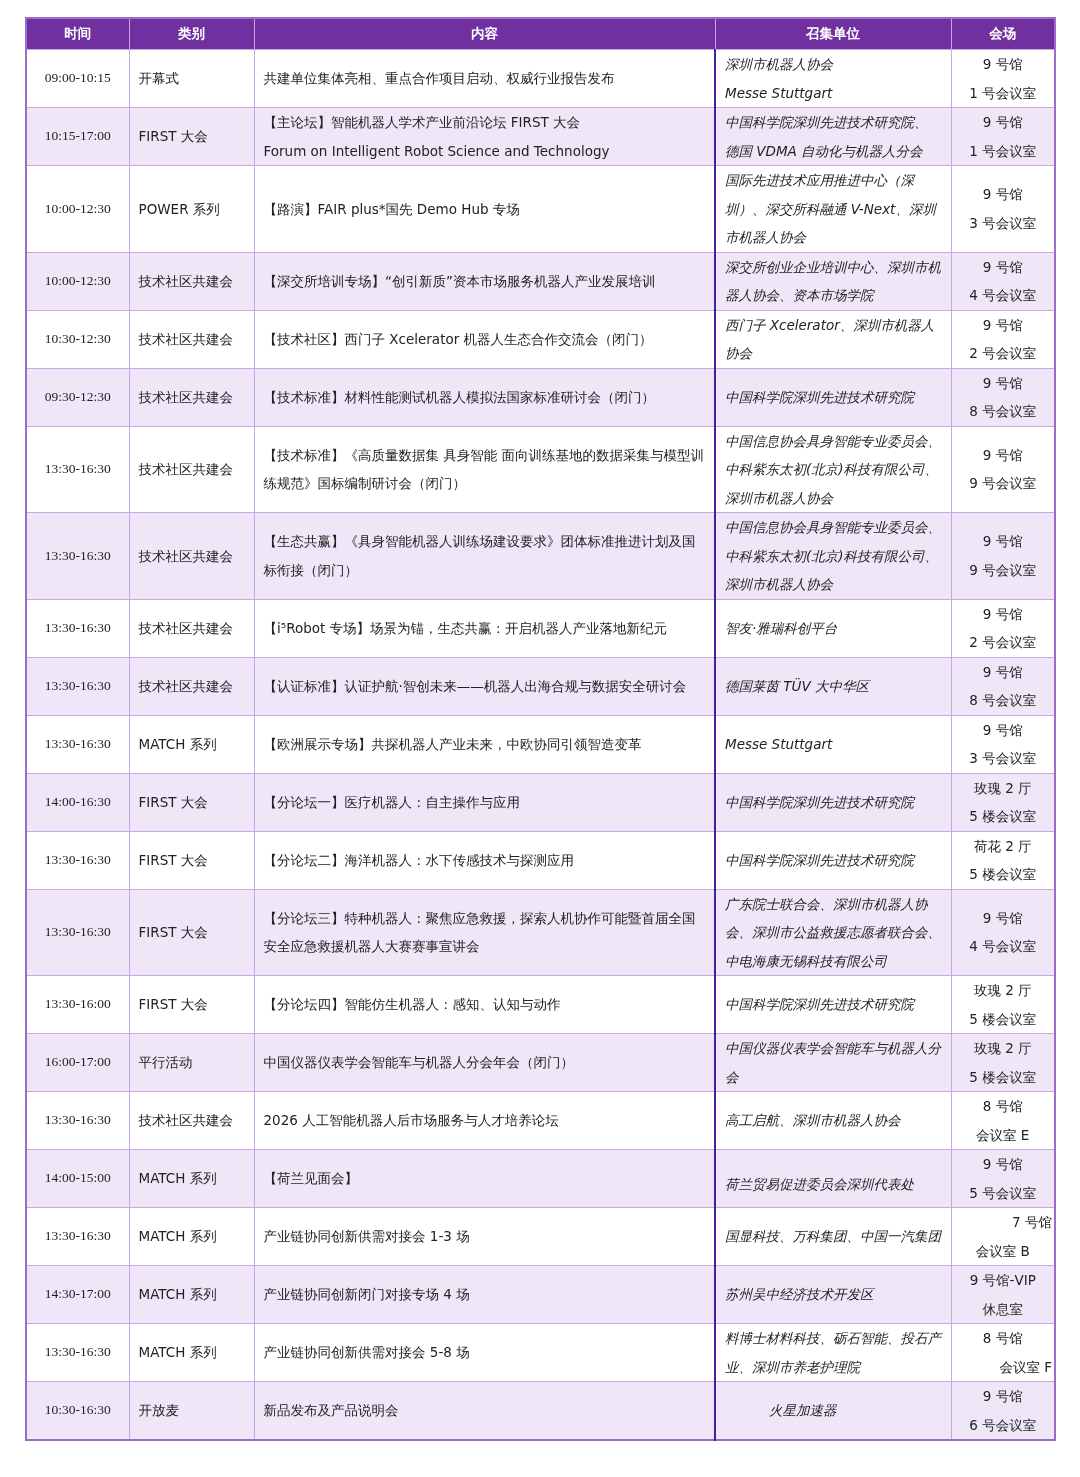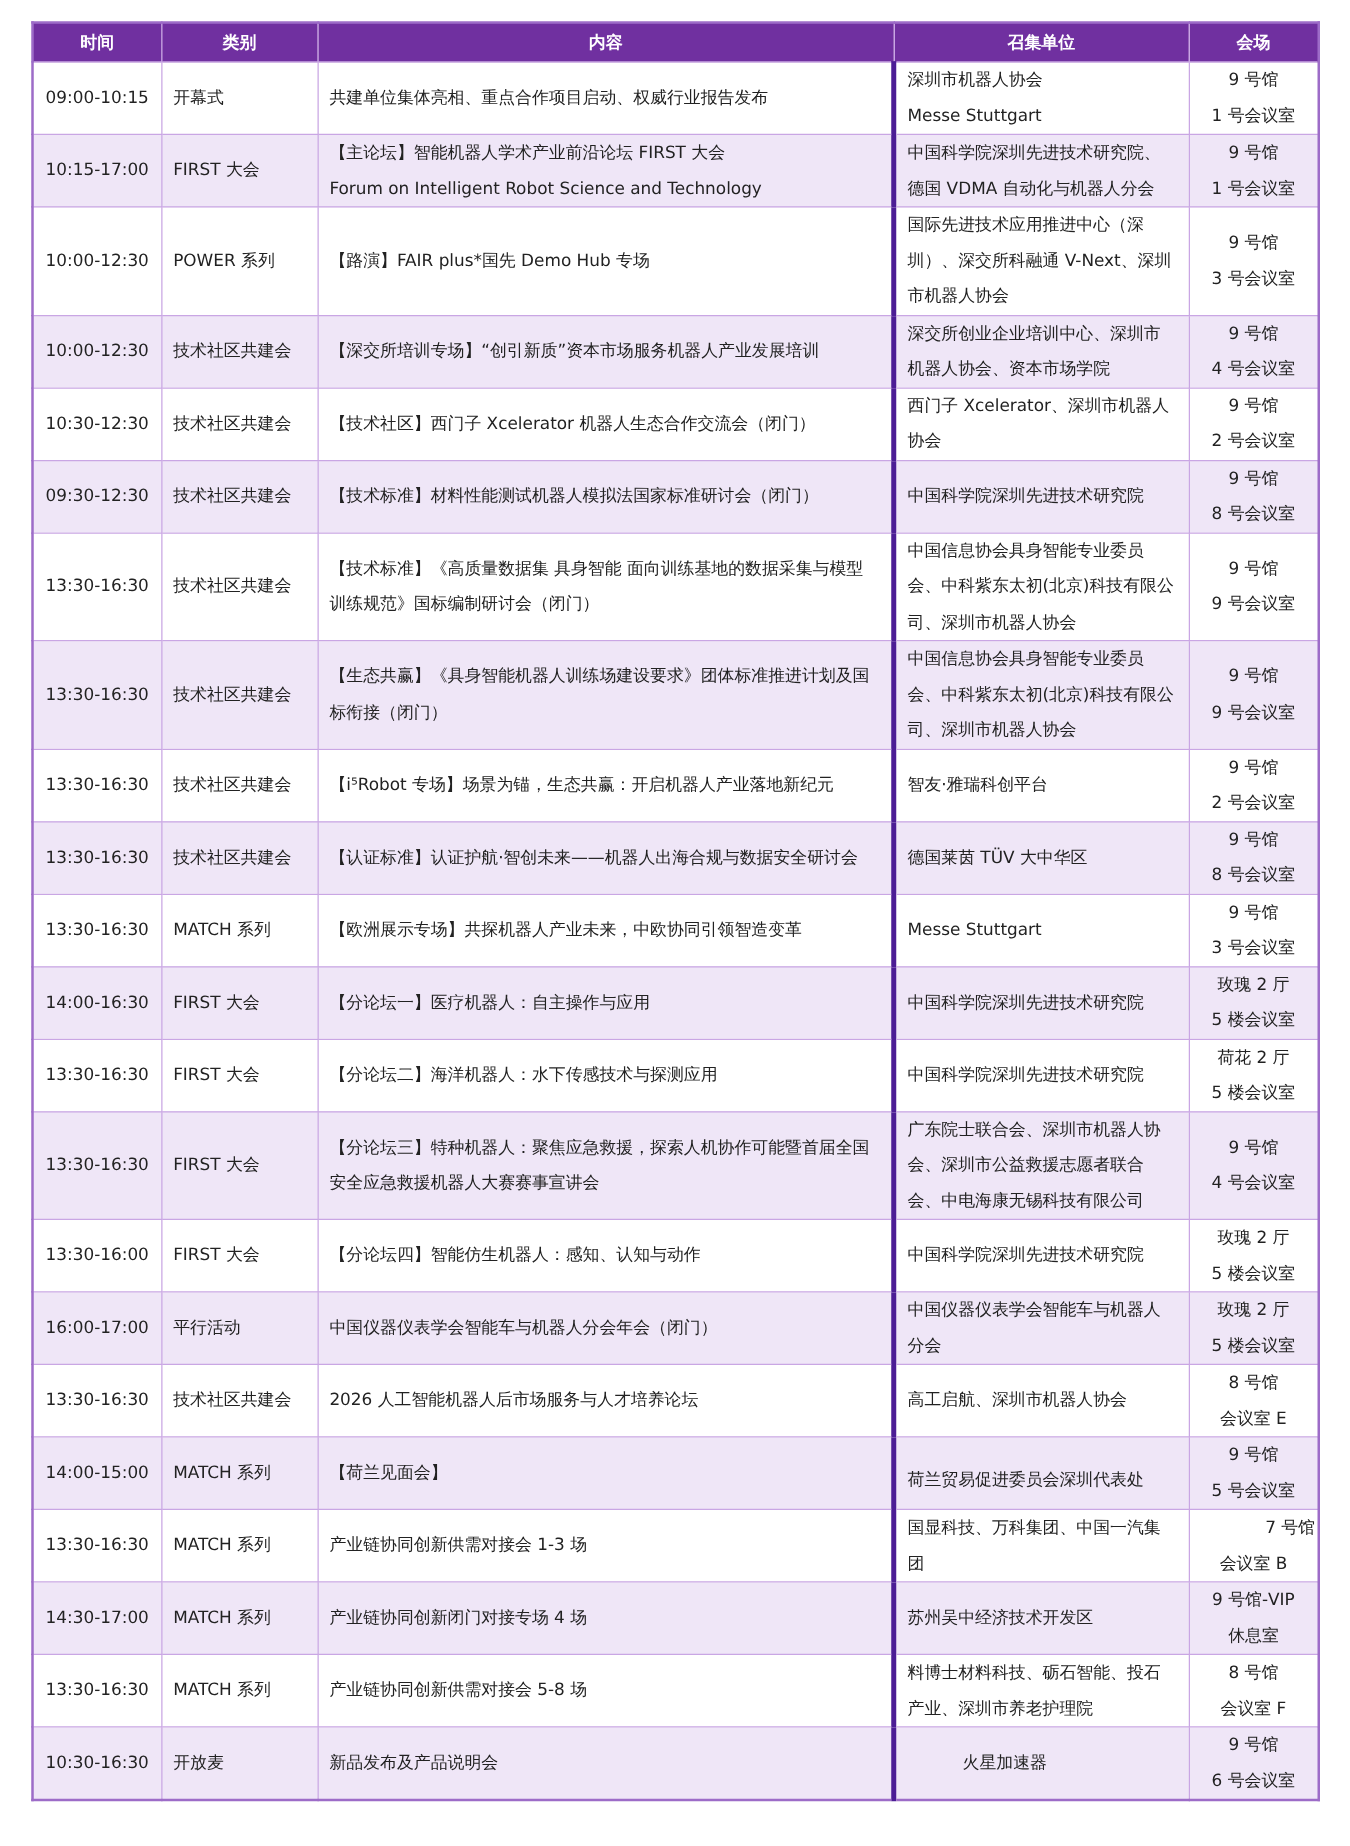--- a/index.html
+++ b/index.html
@@ -11,23 +11,23 @@
   .sched col.c-cat  { width:125px; }
   .sched col.c-cont { width:461px; }
   .sched col.c-org  { width:236px; }
   .sched col.c-ven  { width:104px; }
   .sched th { background:#7030a0; color:#fff; font-weight:bold; height:30px;
               border:1px solid #c9a6e4; font-size:13.5px; padding:0; text-align:center; }
   .sched td { border:1px solid #c9a6e4; padding:0 9px; line-height:28.5px;
               vertical-align:middle; word-break:break-all; }
   .sched tr.odd td { background:#ffffff; }
   .sched tr.even td { background:#efe6f7; }
-  .sched td.time { text-align:center; padding:12px 4px; white-space:nowrap; }
+  .sched td.time { text-align:center; padding:12px 4px; white-space:nowrap;font-family:Liberation Serif, serif; }
   .sched td.ven { text-align:center; padding:0 2px; }
-  .sched td.org { border-left:4px solid #4c1d95; }
+  .sched td.org { border-left:2px solid #4c1d95;font-style:italic; }
   .sched { border:2px solid #9d6cc8; }
   .sched td.cont .sub { display:block; }
   .sched tr.last td { line-height:26px; }
 </style>
 </head>
 <body>
 
 <table class="sched">
   <colgroup>
     <col class="c-time">
@@ -333,21 +333,21 @@
         <td class="time">13:30-16:30</td>
         <td class="cat">MATCH 系列</td>
         <td class="cont">
           <span class="sub">产业链协同创新供需对接会 5-8 场</span>
         </td>
         <td class="org">
           <span class="sub" style="display: block;">料博士材料科技、砺石智能、投石产业、深圳市养老护理院</span>
         </td>
         <td class="ven">
           <span style="display: block;">8 号馆</span>
-          <span style="display: block;">会议室 F</span>
+          <span style="display: block; text-align: right;">会议室 F</span>
         </td>
       </tr>
       <tr class="even" style="height: 58px;">
         <td class="time">10:30-16:30</td>
         <td class="cat">开放麦</td>
         <td class="cont">
           <span class="sub">新品发布及产品说明会</span>
         </td>
         <td class="org">
           <span class="sub" style="display: block; margin-left: 44px;">火星加速器</span>

